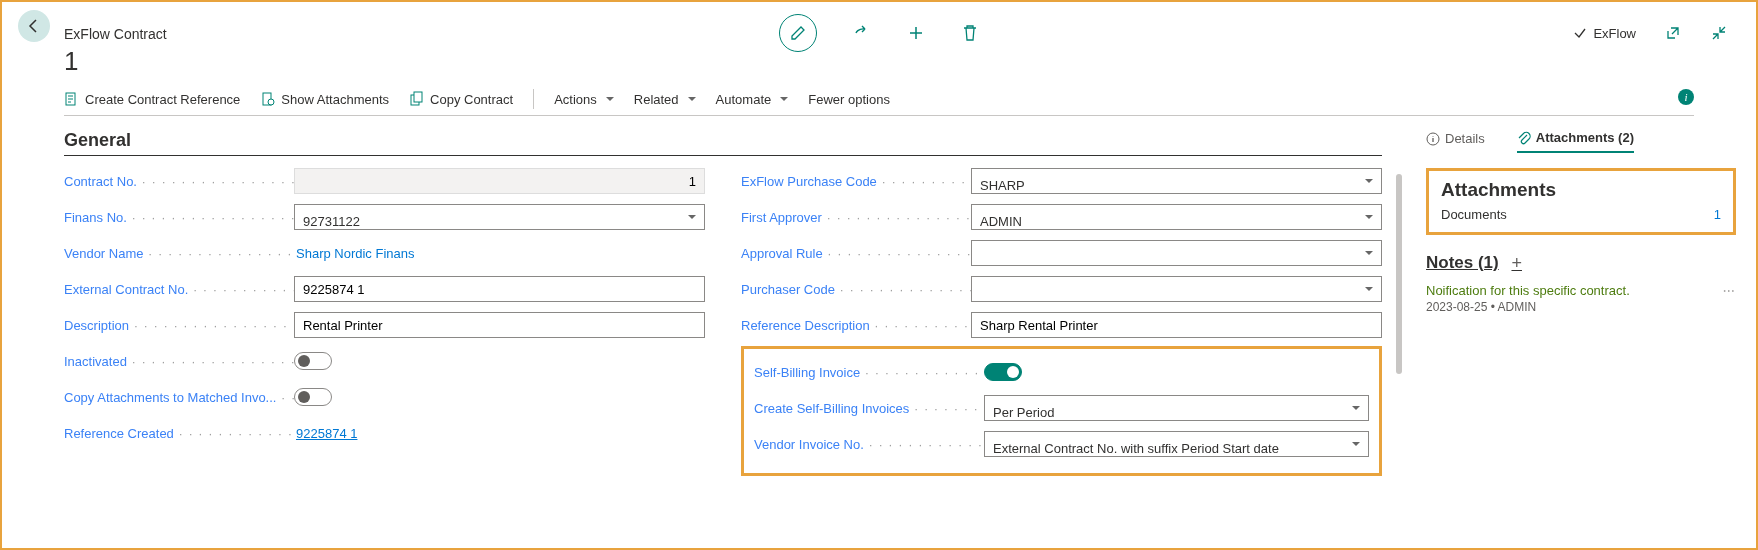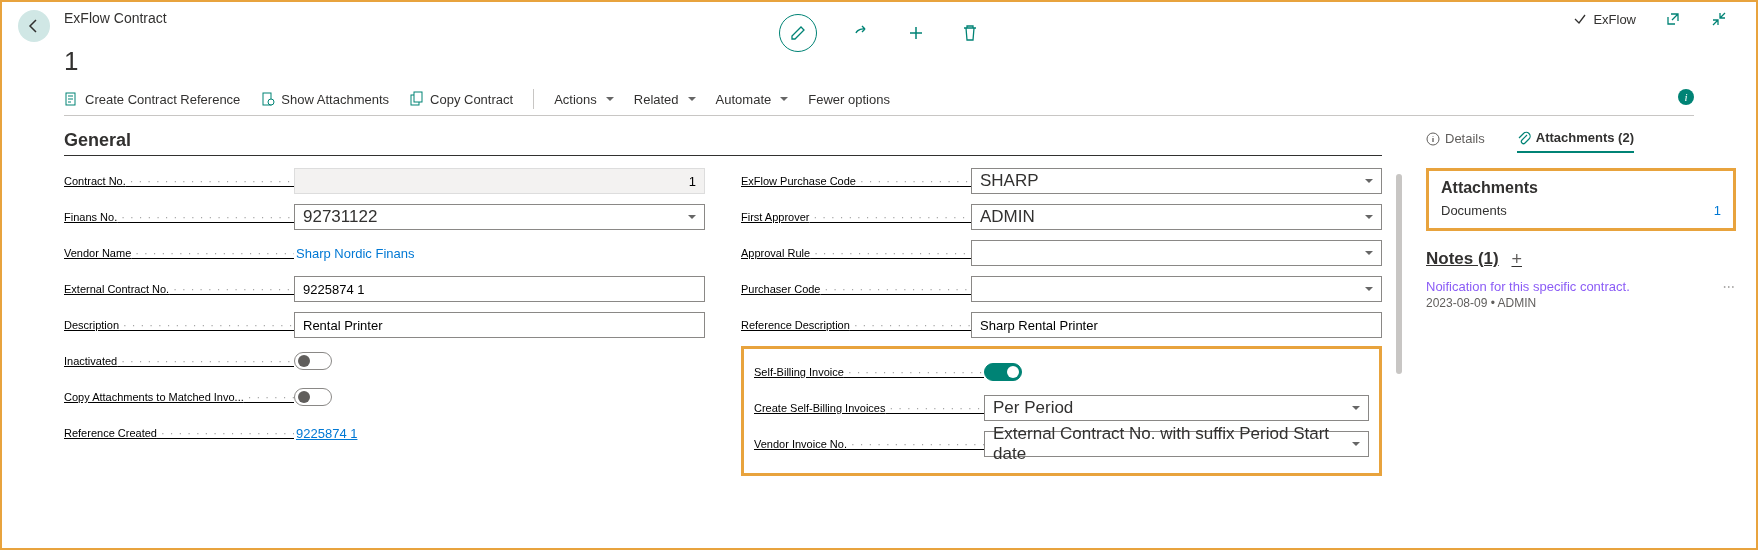--- a/index.html
+++ b/index.html
@@ -1,20 +1,20 @@
 <!DOCTYPE html>
 <html><head>
 <meta charset="utf-8">
 <style>
 * { box-sizing: border-box; margin: 0; padding: 0; font-family: 'Segoe UI', Tahoma, sans-serif; }
 body { background: #fff; color: #323130; font-size: 13px; }
 .page-border { border: 2px solid #e8a33d; width: 1758px; height: 550px; position: relative; overflow: hidden; }
 
 
-.header { display: flex; align-items: flex-start; padding: 8px 20px 4px 16px; }
+.header { display: flex; align-items: flex-end; padding: 8px 20px 4px 16px; }
 .back-circle { width: 32px; height: 32px; border-radius: 50%; background: #d0e7e5; display: flex; align-items: center; justify-content: center; margin-right: 14px; cursor: pointer; }
 .page-title { font-size: 14px; color: #323130; }
 .header-actions { margin-left: auto; display: flex; align-items: center; gap: 28px; padding-right: 8px; }
 .edit-circle { width: 38px; height: 38px; border-radius: 50%; border: 1.5px solid #008375; display: flex; align-items: center; justify-content: center; cursor: pointer; }
 .hd-icon { width: 18px; height: 18px; display: flex; align-items: center; justify-content: center; cursor: pointer; }
 .saved-wrap { display: flex; align-items: center; gap: 6px; color: #323130; font-size: 13px; }
 .center-actions { position: absolute; left: 50%; transform: translateX(-50%); top: 12px; display: flex; align-items: center; gap: 36px; }
 
 .entity-id { font-size: 26px; font-weight: 400; color: #323130; padding: 0 0 8px 62px; }
 
@@ -31,56 +31,56 @@
 .body { display: flex; padding: 14px 20px 0 62px; gap: 0; }
 .main-col { flex: 1; padding-right: 24px; position: relative; }
 .side-col { width: 330px; padding-left: 20px; }
 
 .section-title { font-size: 18px; font-weight: 600; border-bottom: 1px solid #323130; padding-bottom: 4px; margin-bottom: 12px; }
 
 .form-cols { display: flex; gap: 36px; }
 .form-col { flex: 1; }
 
 .field-row { display: flex; align-items: center; margin-bottom: 10px; height: 26px; }
-.field-label { width: 230px; font-size: 11px; color: #000000; position: relative; overflow: hidden; white-space: nowrap; text-decoration: underline; }
+.field-label { width: 230px; font-size: 13px; color: #3b82f6; position: relative; overflow: hidden; white-space: nowrap; }
 .field-label::after { content: " · · · · · · · · · · · · · · · · · · · · · · · · · · · · · · · · · · · · · · · · · · "; color: #a0a0a0; letter-spacing: 1px; }
 .field-control { flex: 1; }
 .txt-in { width: 100%; height: 26px; border: 1px solid #8a8886; padding: 0 8px; font-size: 13px; background: #fff; }
 .txt-ro { width: 100%; height: 26px; border: 1px solid #ddd; padding: 0 8px; font-size: 13px; background: #f3f2f1; text-align: right; }
 .link-val { color: #0078d4; font-size: 13px; padding-left: 2px; }
 .link-val.u { text-decoration: underline; }
-.sel { width: 100%; height: 26px; border: 1px solid #8a8886; padding: 0 22px 0 8px; font-size: 17px; background: #fff; position: relative; display: flex; align-items: center; cursor: pointer; }
+.sel { width: 100%; height: 26px; border: 1px solid #8a8886; padding: 0 22px 0 8px; font-size: 13px; background: #fff; position: relative; display: flex; align-items: flex-end; cursor: pointer; }
 .sel::after { content: ''; position: absolute; right: 8px; top: 10px; border: 4px solid transparent; border-top-color: #666; }
 
 
 .toggle { width: 38px; height: 18px; border-radius: 10px; background: #fff; border: 1px solid #8a8886; position: relative; cursor: pointer; }
 .toggle .knob { width: 12px; height: 12px; border-radius: 50%; background: #605e5c; position: absolute; top: 2px; left: 3px; }
 .toggle.on { background: #008375; border-color: #008375; }
 .toggle.on .knob { background: #fff; left: 22px; }
 
 .highlight-box { border: 3px solid #e8a33d; padding: 10px 10px 6px 10px; margin-top: -2px; }
 
 .vscroll { position: absolute; right: 4px; top: 44px; width: 6px; height: 200px; background: #c8c6c4; border-radius: 3px; }
 
 
 .side-tabs { display: flex; gap: 32px; border-bottom: 1px solid transparent; margin-bottom: 14px; }
 .side-tab { display: flex; align-items: center; gap: 5px; padding-bottom: 6px; cursor: pointer; color: #605e5c; font-size: 13px; }
 .side-tab.active { color: #323130; border-bottom: 2px solid #008375; font-weight: 700; }
 .side-tab .ic { color: #605e5c; }
 .side-tab.active .ic { color: #008375; }
 
 .attach-box { border: 3px solid #e8a33d; padding: 8px 12px 10px 12px; margin-bottom: 18px; }
-.attach-title { font-size: 16px; font-weight: 600; margin-bottom: 6px; }
+.attach-title { font-size: 19px; font-weight: 600; margin-bottom: 6px; }
 .attach-row { display: flex; justify-content: space-between; font-size: 13px; }
 .attach-row .cnt { color: #0078d4; }
 
 .notes-head { display: flex; align-items: center; gap: 8px; font-size: 17px; font-weight: 600; margin-bottom: 10px; text-decoration: underline; }
 .plus-btn { width: 20px; height: 20px; display: flex; align-items: center; justify-content: center; cursor: pointer; color: #605e5c; font-size: 18px; font-weight: 300; }
 .note-item { position: relative; padding-right: 20px; }
-.note-link { color: #8b5cf6; font-size: 13px; cursor: pointer; }
+.note-link { color: #4d7c0f; font-size: 13px; cursor: pointer; }
 .note-meta { color: #605e5c; font-size: 12px; margin-top: 2px; }
 .note-more { position: absolute; right: 0; top: 2px; cursor: pointer; color: #605e5c; letter-spacing: 1px; writing-mode: vertical-lr; font-size: 12px; }
 
 svg { display: block; }
 </style>
 </head>
 <body>
 
 <div class="page-border">
 
@@ -334,19 +334,19 @@
           <span class="cnt">1</span>
         </div>
       </div>
 
       <div class="notes-head">
         <span>Notes (1)</span>
         <span class="plus-btn">+</span>
       </div>
       <div class="note-item">
         <div class="note-link">Noification for this specific contract.</div>
-        <div class="note-meta">2023-08-09 • ADMIN</div>
+        <div class="note-meta">2023-08-25 • ADMIN</div>
         <div class="note-more">⋮</div>
       </div>
     </div>
   </div>
 
 </div>
 
 </body></html>

